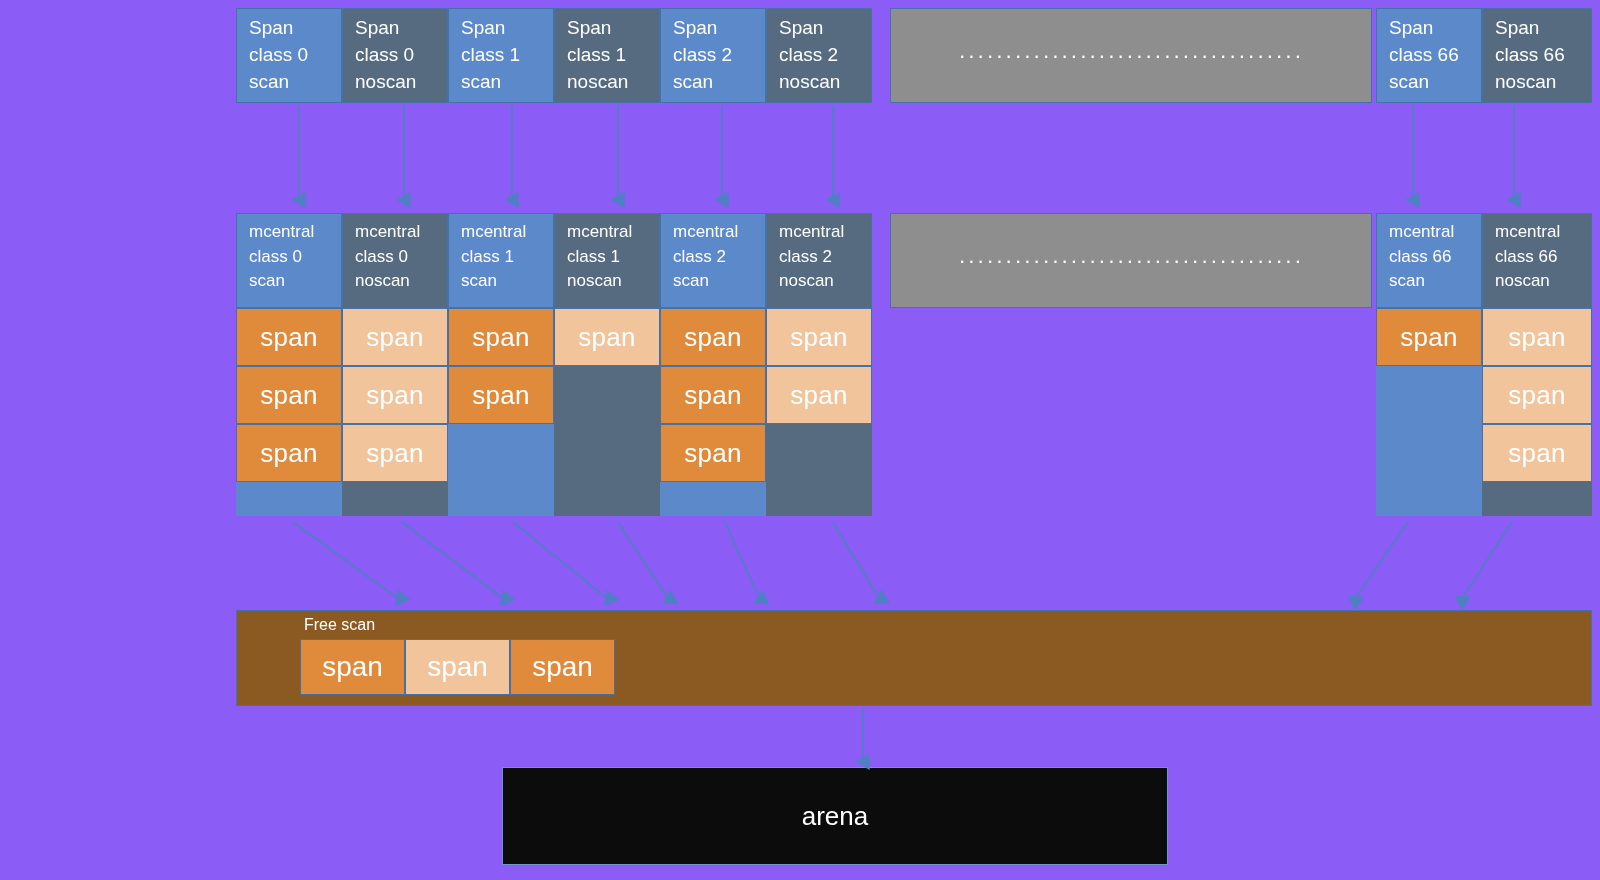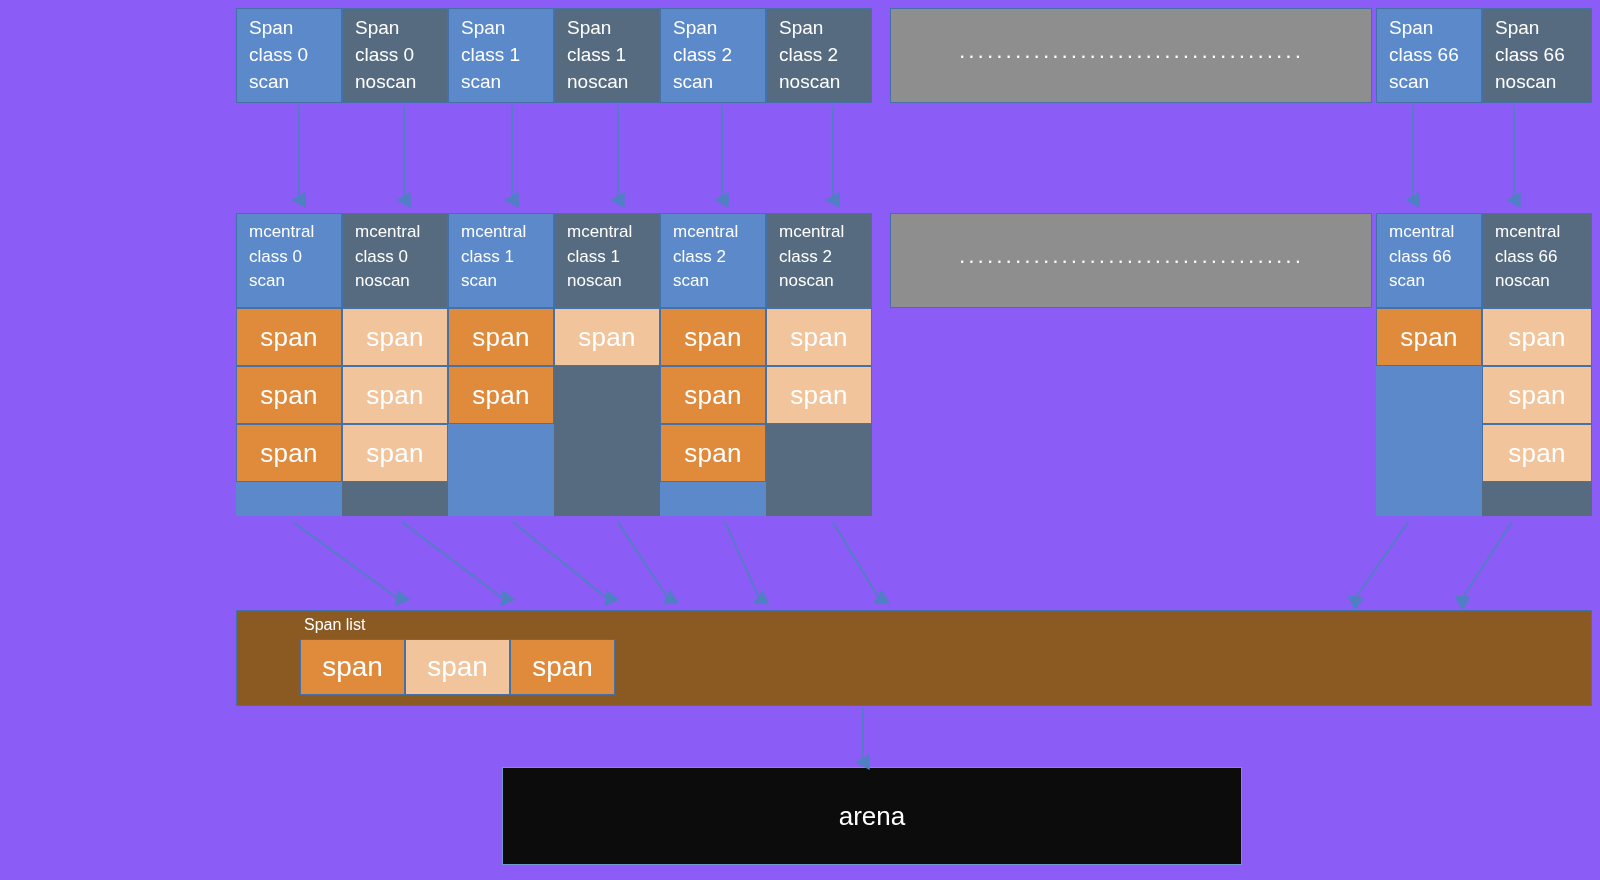--- a/index.html
+++ b/index.html
@@ -295,32 +295,32 @@
       </div>
     <div class="spanbox sp-light" style="left:0px; top:58px; width:110px; height:58px;">
         <span>span</span>
       </div>
     <div class="spanbox sp-light" style="left:0px; top:116px; width:110px; height:58px;">
         <span>span</span>
       </div>
   </div>
 
   <div class="box freebar" style="left:236px; top:610px; width:1356px; height:96px;"></div>
-  <div class="free-label" style="left:304px; top:616px;">Span list</div>
+  <div class="free-label" style="left:304px; top:616px;">Free scan</div>
   <div class="free-span sp-dark" style="left:300px; top:639px; width:105px; height:56px;">
     <span>span</span>
   </div>
   <div class="free-span sp-light" style="left:405px; top:639px; width:105px; height:56px;">
     <span>span</span>
   </div>
   <div class="free-span sp-dark" style="left:510px; top:639px; width:105px; height:56px;">
     <span>span</span>
   </div>
 
-  <div class="box arena" style="left:502px; top:767px; width:740px; height:98px;">
+  <div class="box arena" style="left:502px; top:767px; width:666px; height:98px;">
     <span>arena</span>
   </div>
 
   <svg class="arrows" viewBox="0 0 1600 880">
     <defs>
       <marker id="ah" markerWidth="10" markerHeight="10" refX="5" refY="4.2" orient="auto" markerUnits="strokeWidth">
         <path d="M0.5,0.5 L9.5,0.5 L5,8.5 z" fill="#4f80c4"></path>
       </marker>
     </defs>
     <g stroke="#4f80c4" stroke-width="1.8" fill="none" marker-end="url(#ah)">

